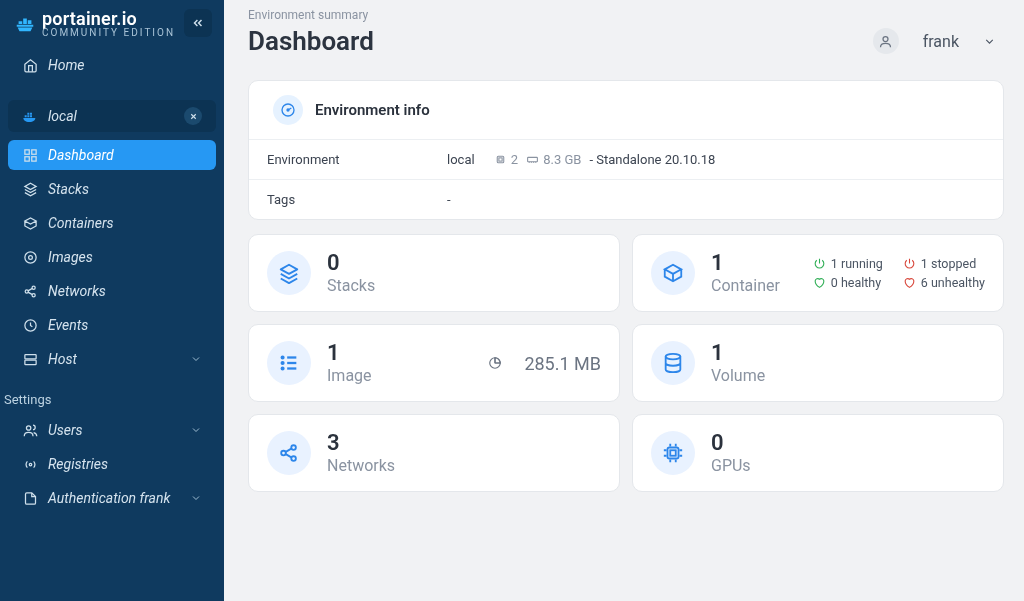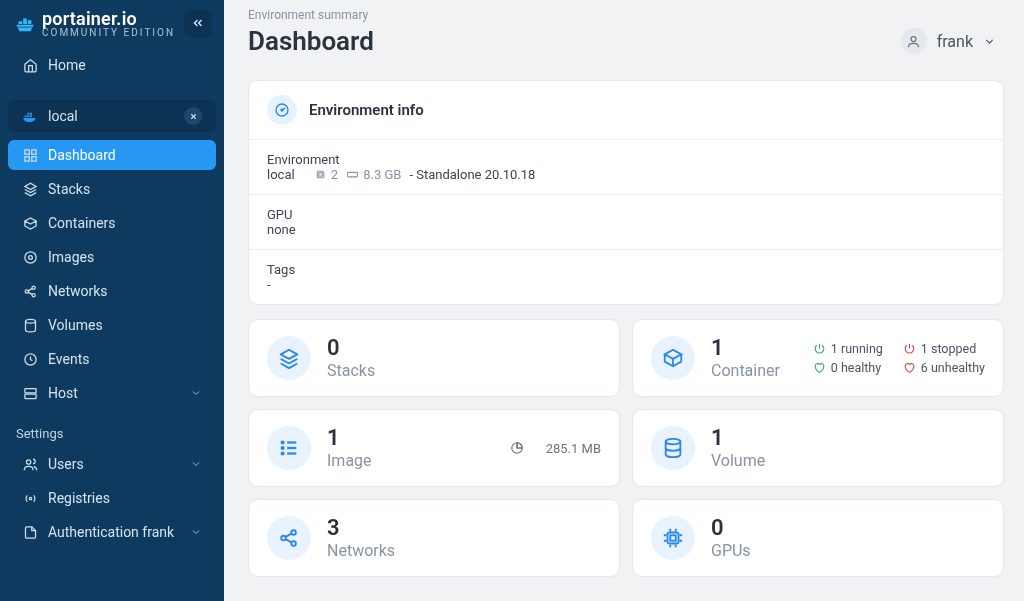--- a/index.html
+++ b/index.html
@@ -4,53 +4,53 @@
 <style>
   * { box-sizing: border-box; margin: 0; padding: 0; }
   body { font-family: -apple-system, BlinkMacSystemFont, "Segoe UI", Roboto, Helvetica, Arial, sans-serif; background: #f1f2f4; color: #4b5563; width: 1024px; height: 601px; overflow: hidden; display: flex; }
   
   .sidebar { width: 224px; background: #0f3a5f; color: #d5e3ee; display: flex; flex-direction: column; font-size: 14px; }
   .logo-row { display: flex; align-items: center; justify-content: space-between; padding: 8px 12px 10px 14px; }
   .logo { display:flex; align-items:center; gap:6px; }
   .logo-text { font-size: 18px; font-weight: 600; color: #ffffff; letter-spacing: .2px; }
   .logo-sub  { font-size: 10px; letter-spacing: 2px; color: #a9c3d6; margin-top:-2px;text-align:center;}
   .collapse-btn { width:28px;height:28px;border-radius:6px;background:#0c3353;display:flex;align-items:center;justify-content:center; cursor:pointer;}
-  .nav-item, .env-item, .nav-item-sub { display:flex; align-items:center; gap:10px; padding:7px 14px; margin: 2px 8px; border-radius:6px; cursor:pointer; }
+  .nav-item, .env-item, .nav-item-sub { display:flex; align-items:center; gap:10px; padding:7px 14px; margin: 2px 8px; border-radius:6px; cursor:pointer;font-style:italic; }
   .nav-icon { width:16px; height:16px; display:flex; align-items:center; justify-content:center; color:#cfe0ec; flex:0 0 16px;}
   .nav-item.active { background:#2698f3; color:#ffffff; }
   .nav-item .chev, .nav-item-sub .chev { margin-left:auto; color:#9fbdd2; }
   .env-item { background:#0c3353; margin:4px 8px 6px; position:relative; }
   .env-close { margin-left:auto; width:18px;height:18px;border-radius:50%;background:#1b4a6e;display:flex;align-items:center;justify-content:center; font-size:10px;}
-  .section-label { padding: 16px 16px 6px; font-size:13px; color:#bcd2e1; }
+  .section-label { padding: 16px 4px 6px; font-size:13px; color:#bcd2e1; }
   .spacer { height: 14px; }
   
   .main { flex:1; padding: 8px 20px 20px 24px; overflow:auto; }
   .breadcrumb { font-size:12px; color:#8a93a1; margin-bottom:2px; }
   .title-row { display:flex; align-items:center; }
   .page-title { font-size:26px; font-weight:600; color:#2c3440; }
-  .user-chip { margin-left:auto; display:flex; align-items:center; gap:10px; padding:4px 8px; border-radius:6px; cursor:pointer; color:#4b5563;}
+  .user-chip { margin-left:auto; display:flex; align-items:center; gap:24px; padding:4px 8px; border-radius:6px; cursor:pointer; color:#4b5563;}
   .user-avatar{ width:26px;height:26px;border-radius:50%;background:#e5e8ec;display:flex;align-items:center;justify-content:center;color:#6b7482;}
   
   .card { background:#ffffff; border:1px solid #e4e7eb; border-radius:10px; }
   .env-card { margin-top:22px; padding: 0; }
-  .env-header { display:flex; align-items:center; gap:12px; padding:14px 18px; }
+  .env-header { display:flex; align-items:center; gap:12px; padding:14px 24px; }
   .env-header .icon-badge { width:30px;height:30px;border-radius:50%;background:#e6f2ff;display:flex;align-items:center;justify-content:center;color:#2d86ea;}
   .env-header h2 { font-size:15px; font-weight:600; color:#2b323d; }
-  .env-row { display:flex; border-top:1px solid #eceff2; padding:12px 18px; font-size:13px;flex-direction:column; }
+  .env-row { display:flex; border-top:1px solid #eceff2; padding:12px 18px; font-size:13px; }
   .env-row .label { width:180px; color:#3c4451; }
   .env-row .value { color:#3c4451; display:flex; align-items:center; gap:8px; }
   .mini-ico { color:#8a93a1; display:inline-flex; align-items:center; gap:4px; }
   .mini-ico svg { vertical-align: middle; }
   
   .grid { display:grid; grid-template-columns: 1fr 1fr; gap:12px; margin-top:14px; }
   .tile { background:#ffffff; border:1px solid #e4e7eb; border-radius:10px; padding:16px 18px; display:flex; gap:16px; align-items:center; cursor:pointer; }
   .tile .icon-badge { width:44px;height:44px;border-radius:50%;background:#e9f2ff;display:flex;align-items:center;justify-content:center;color:#2d86ea; flex:0 0 44px;}
   .tile .big { font-size:22px; font-weight:600; color:#2b323d; line-height:1;}
   .tile .lbl { font-size:16px; color:#8a93a1; margin-top:2px;}
-  .tile .right { margin-left:auto; font-size:13px; color:#6b7482; display:flex; align-items:center; gap:22px;}
+  .tile .right { margin-left:auto; font-size:18px; color:#6b7482; display:flex; align-items:center; gap:22px;}
   .status-grid { margin-left:auto; display:grid; grid-template-columns:auto auto; gap:4px 20px; font-size:12.5px;}
   .status-item { display:flex; align-items:center; gap:5px; white-space:nowrap;}
   .green { color:#2fae55; }
   .red   { color:#d8463a; }
   svg { display:block; }
 </style>
 </head>
 <body>
 
 <div class="sidebar">
@@ -138,29 +138,20 @@
   <div class="nav-item">
     <span class="nav-icon">
         <svg width="15" height="15" viewBox="0 0 24 24" stroke="currentColor" stroke-width="2" fill="none">
           <circle cx="6" cy="12" r="2.5"></circle>
           <circle cx="17" cy="6" r="2.5"></circle>
           <circle cx="17" cy="18" r="2.5"></circle>
           <path d="M8 11l7-4M8 13l7 4"></path>
         </svg>
       </span>
     <span>Networks</span>
-  </div>
-  <div class="nav-item">
-    <span class="nav-icon">
-        <svg width="15" height="15" viewBox="0 0 24 24" stroke="currentColor" stroke-width="2" fill="none">
-          <ellipse cx="12" cy="5" rx="8" ry="3"></ellipse>
-          <path d="M4 5v14c0 1.7 3.6 3 8 3s8-1.3 8-3V5"></path>
-        </svg>
-      </span>
-    <span>Volumes</span>
   </div>
   <div class="nav-item">
     <span class="nav-icon">
         <svg width="15" height="15" viewBox="0 0 24 24" stroke="currentColor" stroke-width="2" fill="none">
           <circle cx="12" cy="12" r="9"></circle>
           <path d="M12 7v5l3 2"></path>
         </svg>
       </span>
     <span>Events</span>
   </div>
@@ -264,24 +255,20 @@
           </span>
         <span class="mini-ico">
             <svg width="13" height="13" viewBox="0 0 24 24" stroke="currentColor" stroke-width="2" fill="none">
               <rect x="3" y="8" width="18" height="8" rx="1"></rect>
               <path d="M6 16v2M10 16v2M14 16v2M18 16v2"></path>
             </svg>
             <span>8.3 GB</span>
           </span>
         <span>- Standalone 20.10.18</span>
       </div>
-    </div>
-    <div class="env-row">
-      <div class="label">GPU</div>
-      <div class="value">none</div>
     </div>
     <div class="env-row">
       <div class="label">Tags</div>
       <div class="value">-</div>
     </div>
   </div>
 
   <div class="grid">
     <div class="tile">
       <span class="icon-badge">

